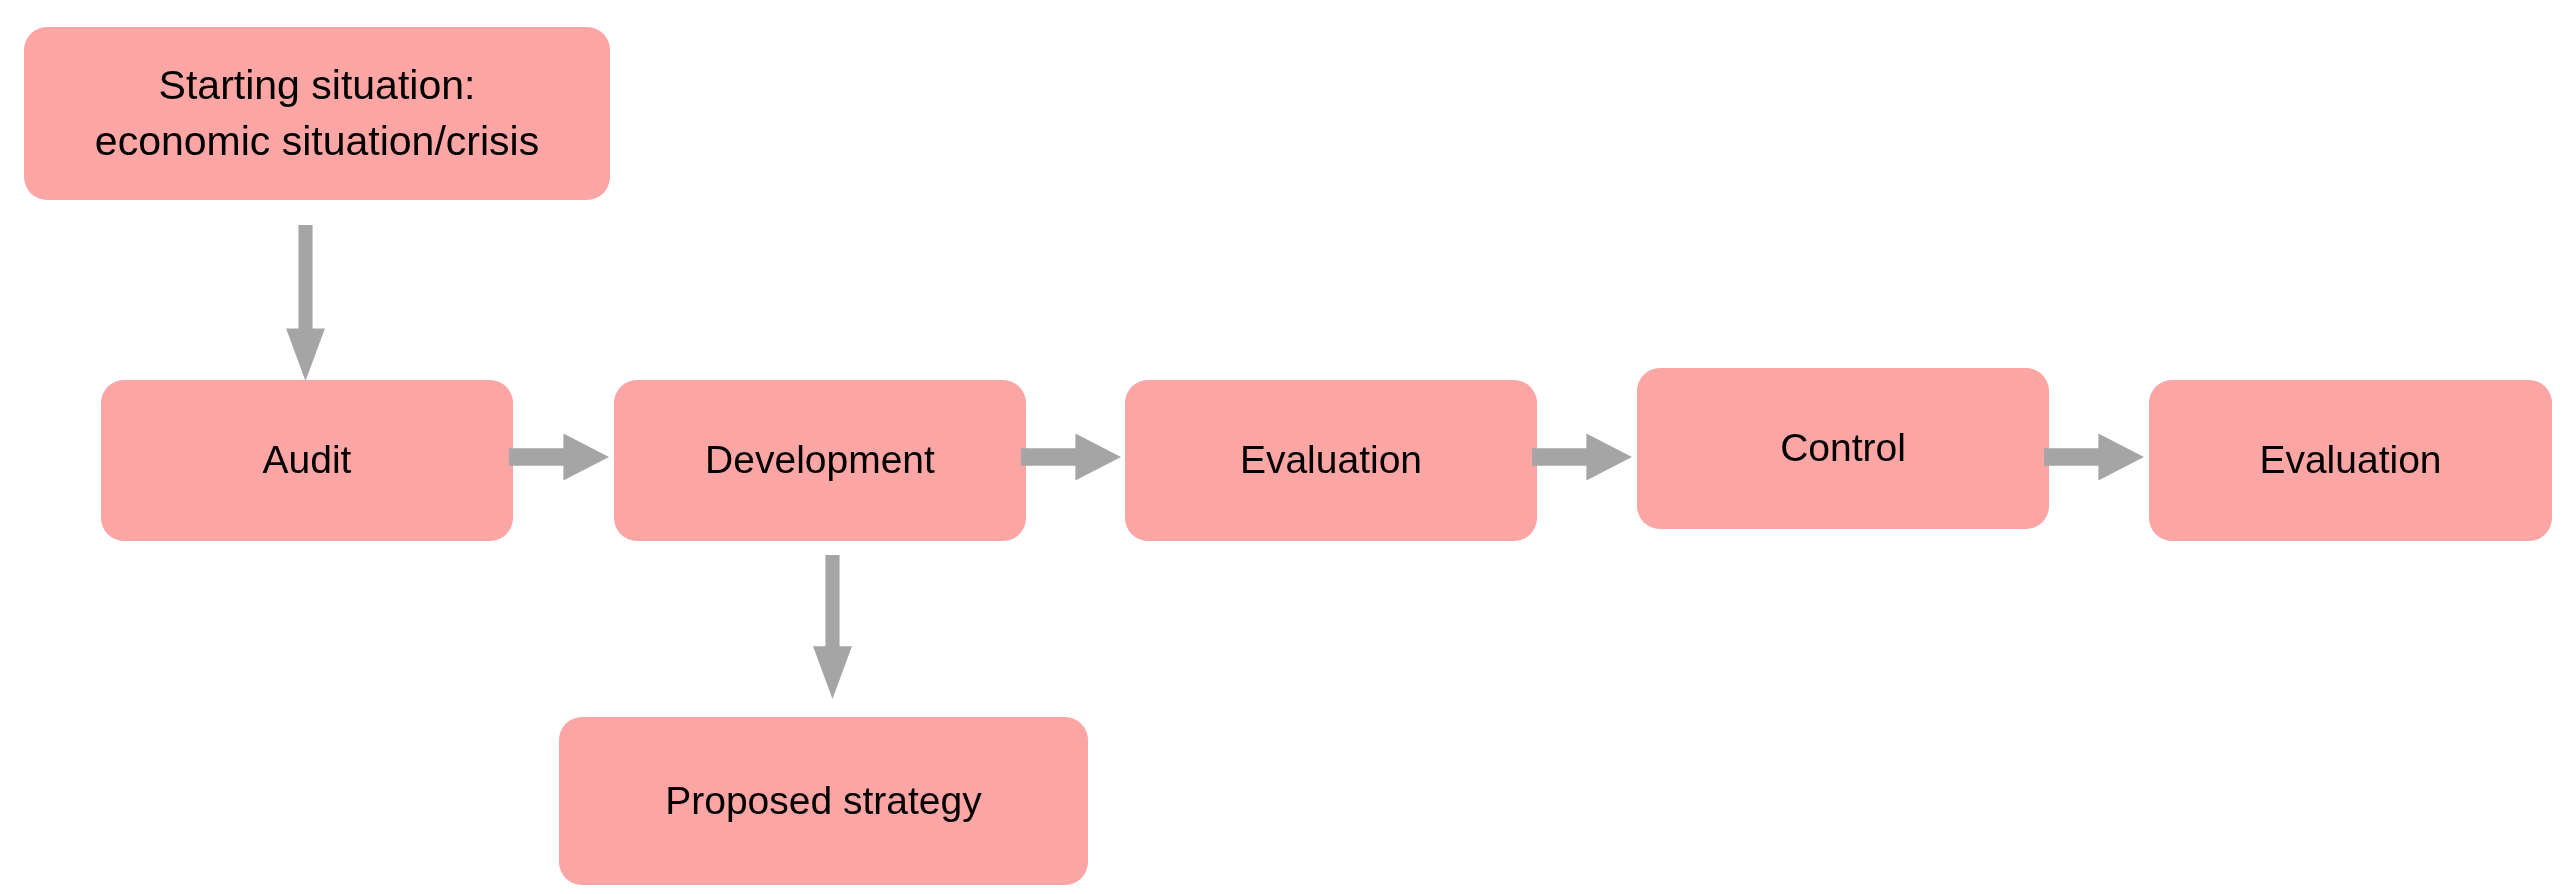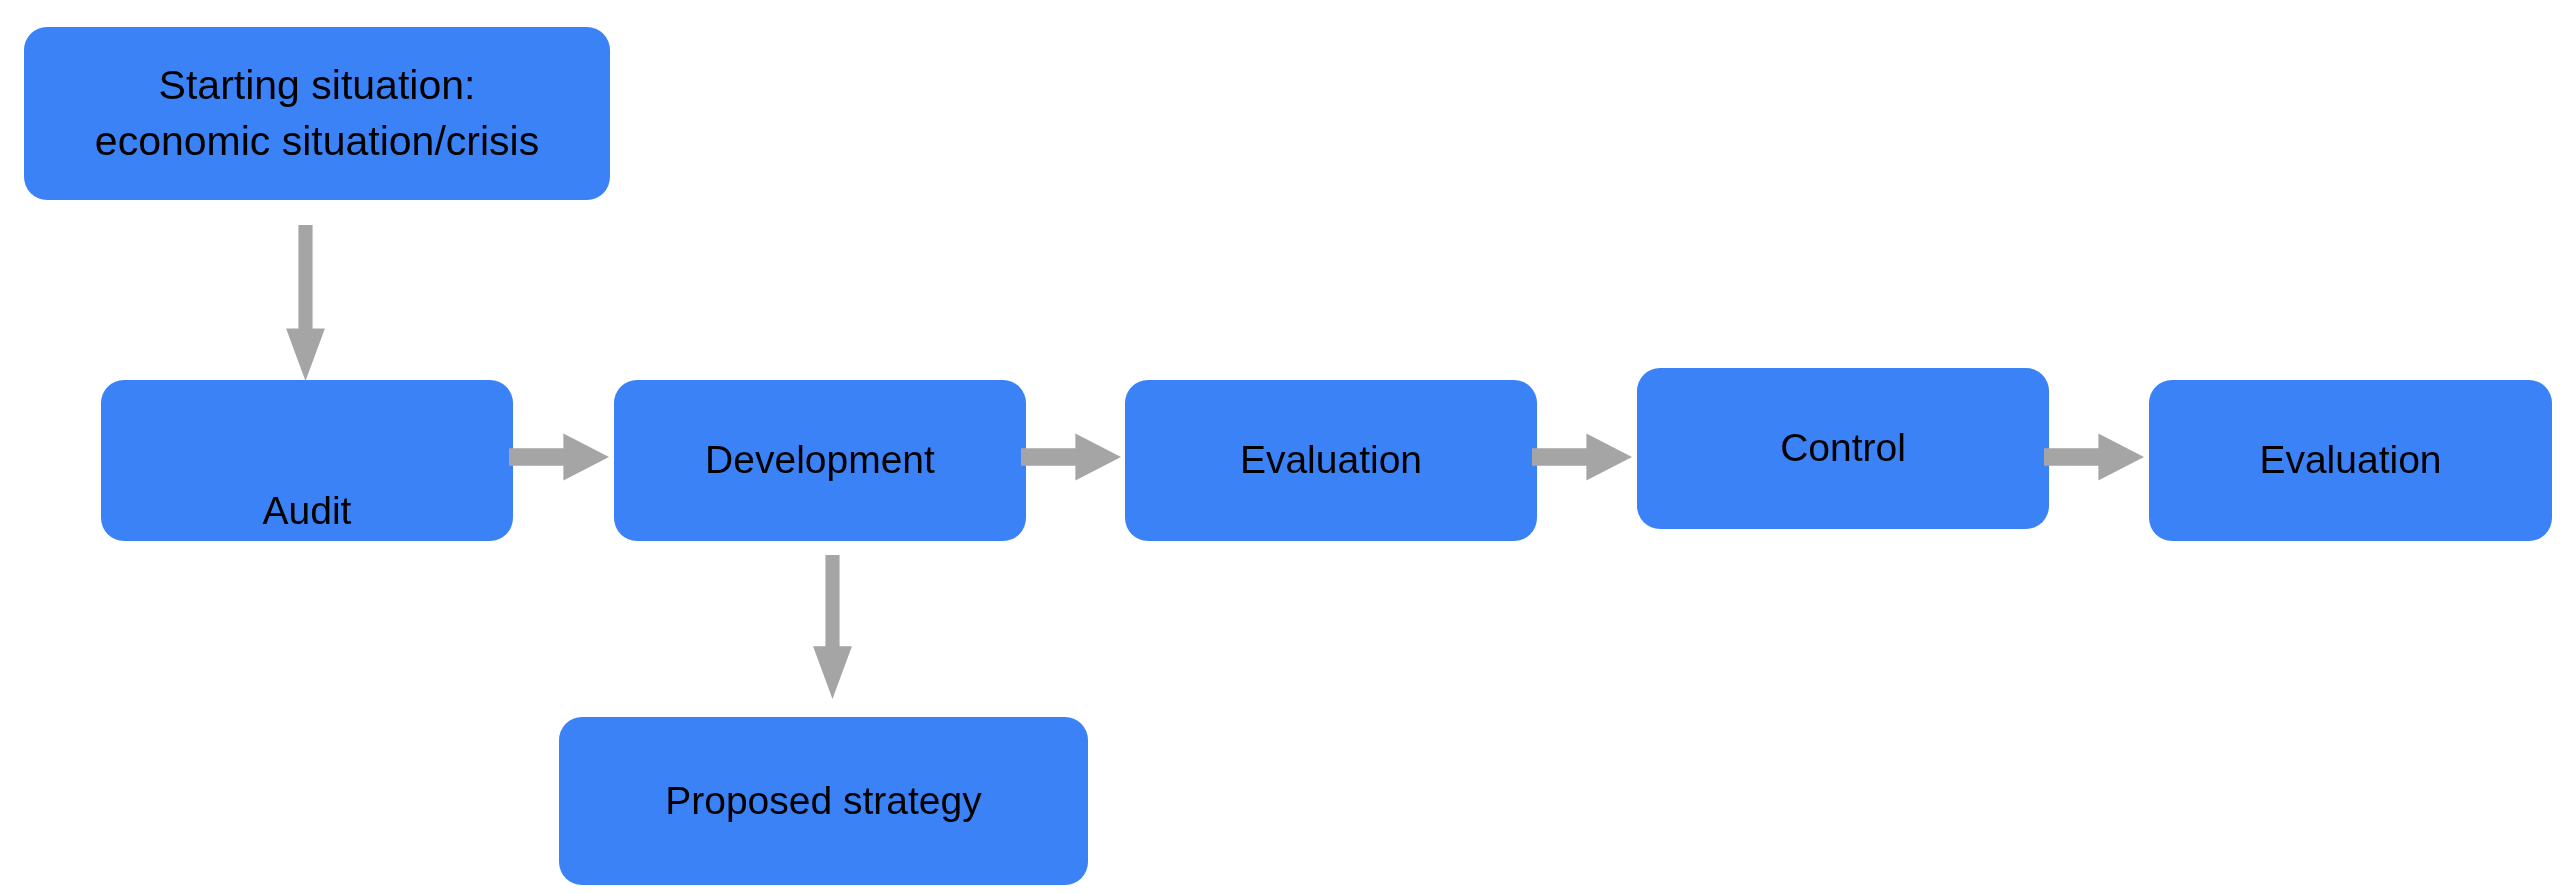--- a/index.html
+++ b/index.html
@@ -11,38 +11,38 @@
     position: relative;
     width: 2576px;
     height: 895px;
     background: #ffffff;
     overflow: hidden;
     font-family: "Liberation Sans", sans-serif;
   }
   .node {
     position: absolute;
     box-sizing: border-box;
-    background: #3b82f6;
+    background: #fca5a5;
     border-radius: 23px;
     display: flex;
     align-items: center;
     justify-content: center;
     text-align: center;
     color: #000000;
     line-height: 1.35;
     padding: 3.5px 10.5px;
     -webkit-font-smoothing: antialiased;
   }
   .node .label {
     display: block;
     white-space: pre-line;
   }
   
   #node-start   { left: 24px;   top: 27px;  width: 586px; height: 173px; font-size: 41px; }
-  #node-audit   { left: 101px;  top: 380px; width: 412px; height: 161px; font-size: 39px; align-items: flex-end; }
+  #node-audit   { left: 101px;  top: 380px; width: 412px; height: 161px; font-size: 39px; }
   #node-def     { left: 614px;  top: 380px; width: 412px; height: 161px; font-size: 39px; }
   #node-dev     { left: 1125px; top: 380px; width: 412px; height: 161px; font-size: 39px; }
   #node-control { left: 1637px; top: 368px; width: 412px; height: 161px; font-size: 39px; }
   #node-eval    { left: 2149px; top: 380px; width: 403px; height: 161px; font-size: 39px; }
   #node-strategy{ left: 559px;  top: 717px; width: 529px; height: 168px; font-size: 39px; }
 
   
   .arrow {
     position: absolute;
     display: block;

